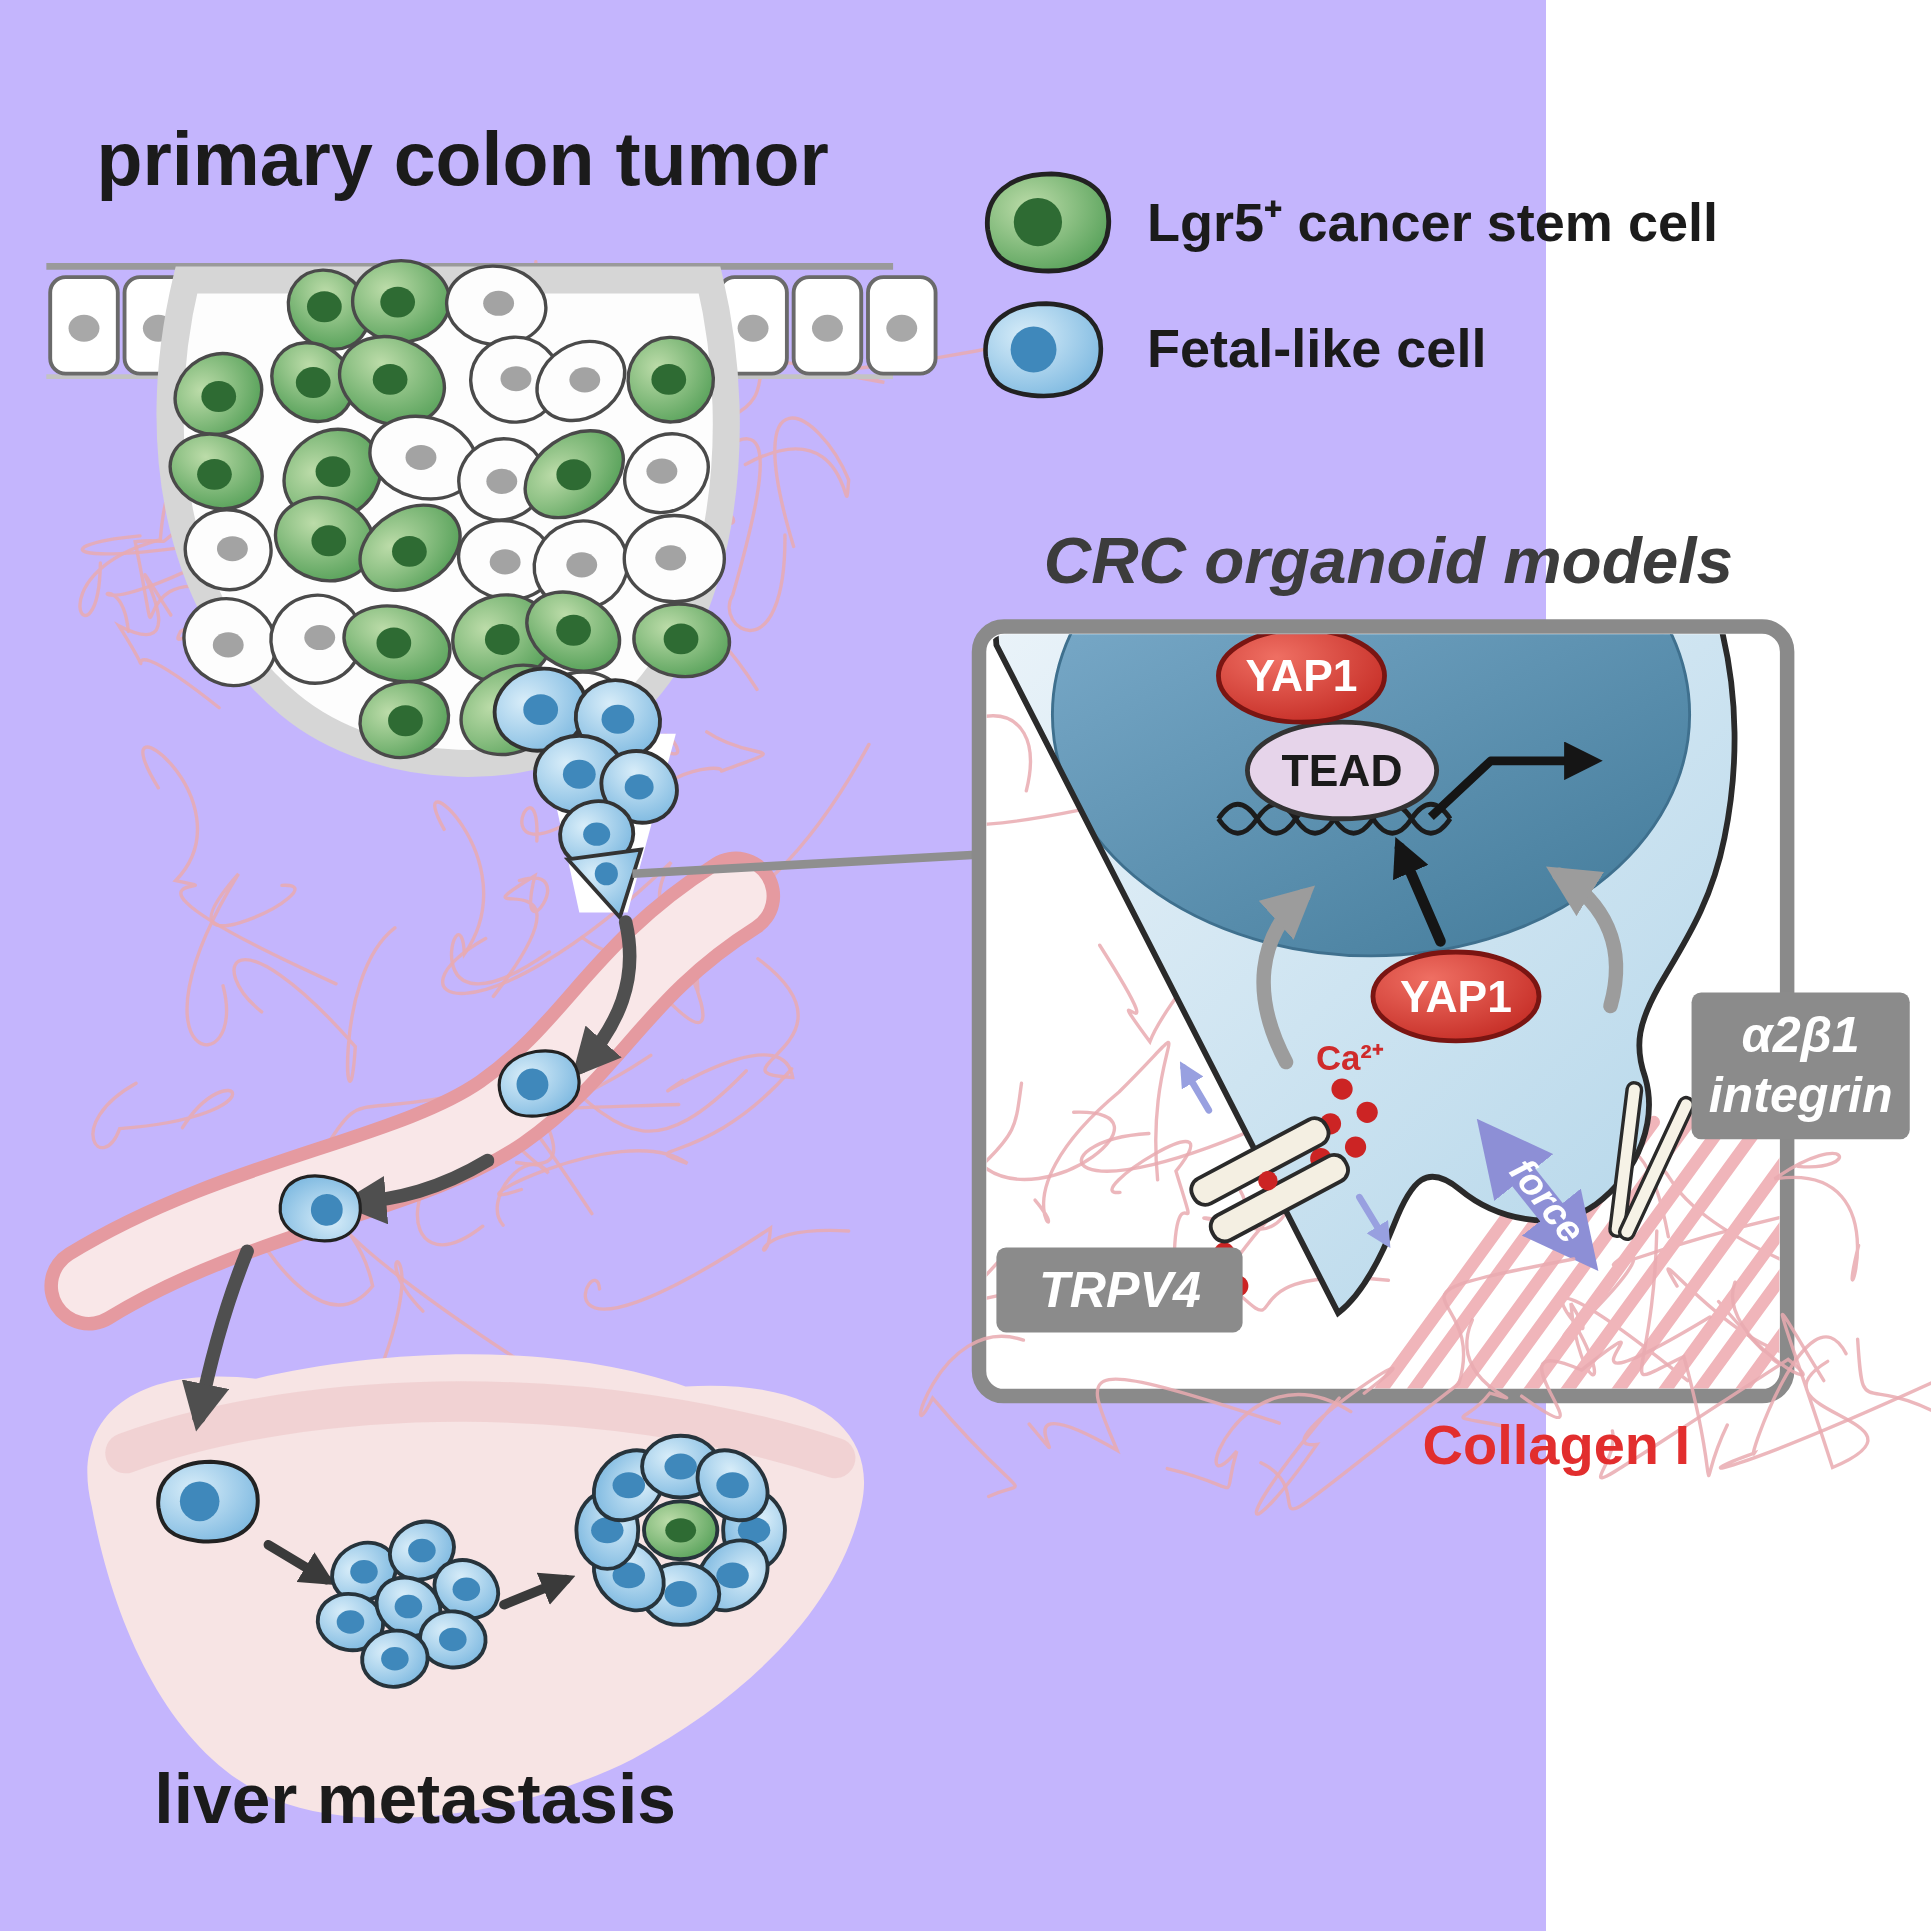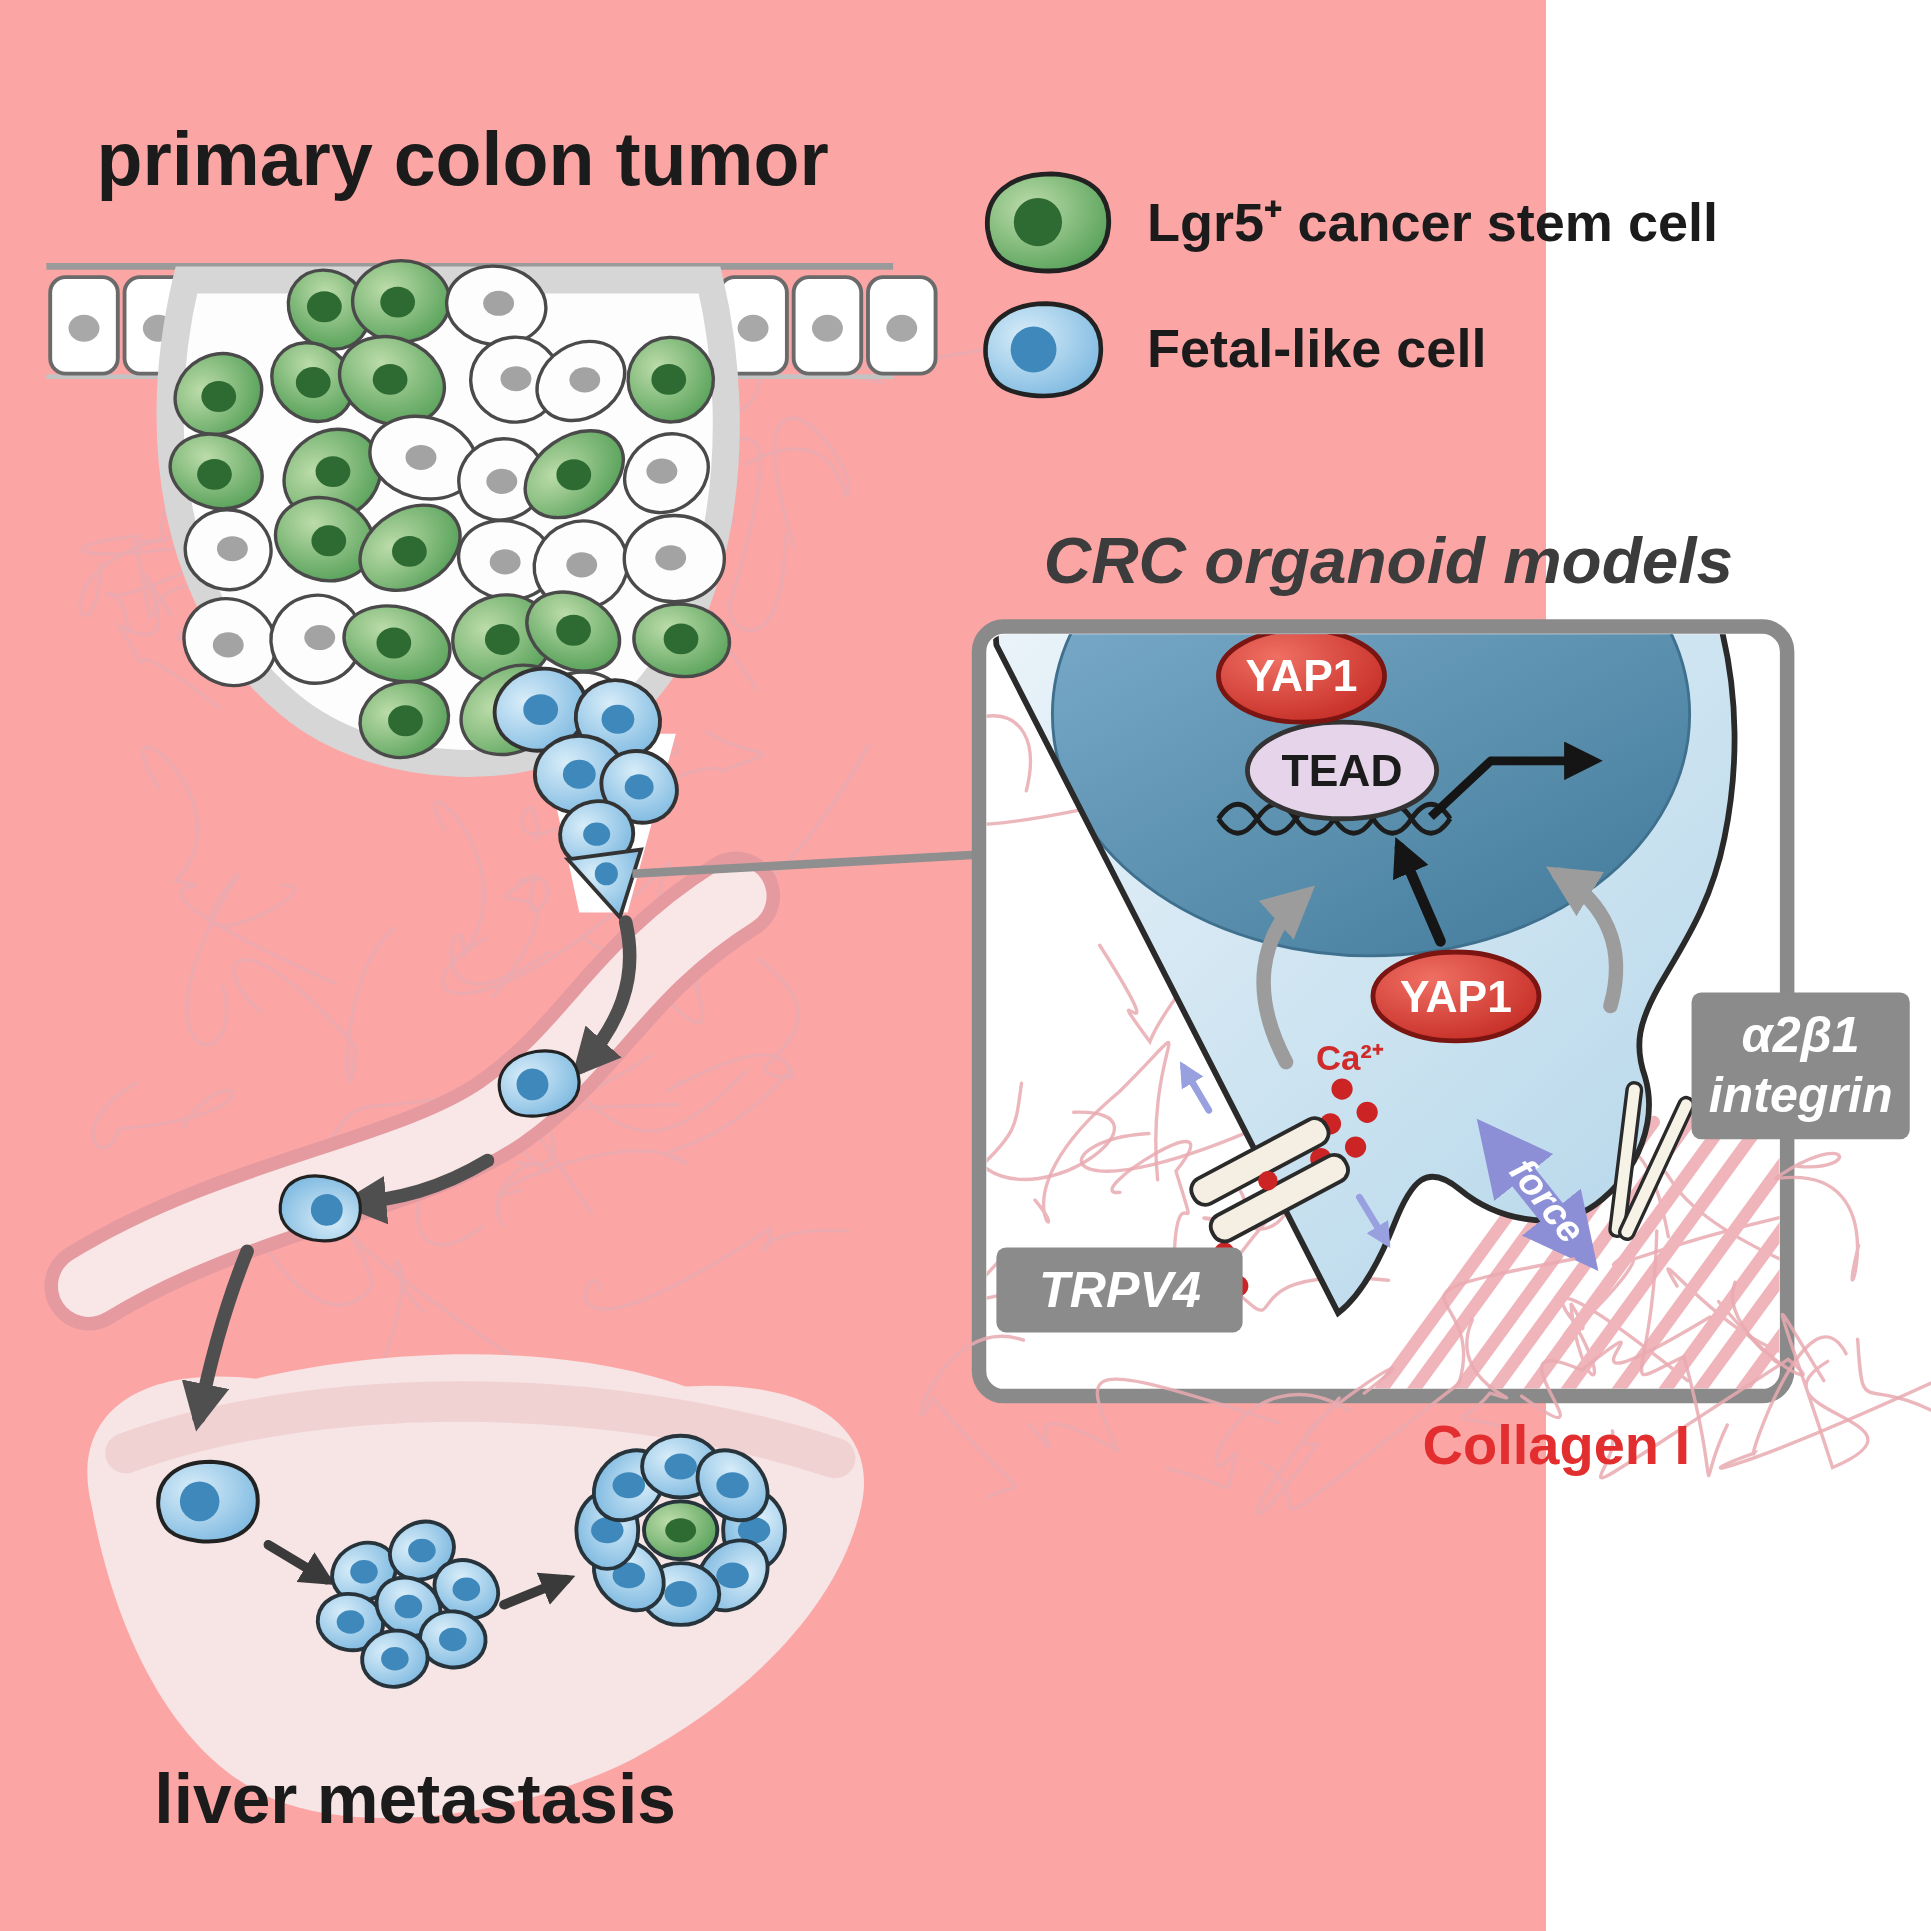--- a/index.html
+++ b/index.html
@@ -1,16 +1,16 @@
 <!DOCTYPE html>
 <html><head>
 <meta charset="utf-8">
 <style>
   html,body{margin:0;padding:0;background:#ffffff;}
-  .stage{width:1546px;height:1931px;position:relative;background:#fca5a5;}
+  .stage{width:1546px;height:1931px;position:relative;background:#c4b5fd;}
   svg{display:block;}
   text{font-family:"Liberation Sans",sans-serif;}
   .t-title{font-size:78px;font-weight:bold;fill:#1b1b1b;}
   .t-legend{font-size:56px;font-weight:bold;fill:#1b1b1b;}
   .t-inset-title{font-size:68px;font-weight:bold;font-style:italic;fill:#3c3c3c;}
   .t-oval{font-size:46px;font-weight:bold;fill:#ffffff;}
   .t-tead{font-size:46px;font-weight:bold;fill:#1b1b1b;}
   .t-graybox{font-size:52px;font-weight:bold;font-style:italic;fill:#ffffff;}
   .t-force{font-size:40px;font-weight:bold;font-style:italic;fill:#ffffff;}
   .t-ca{font-size:36px;font-weight:bold;fill:#cf2b2b;}

